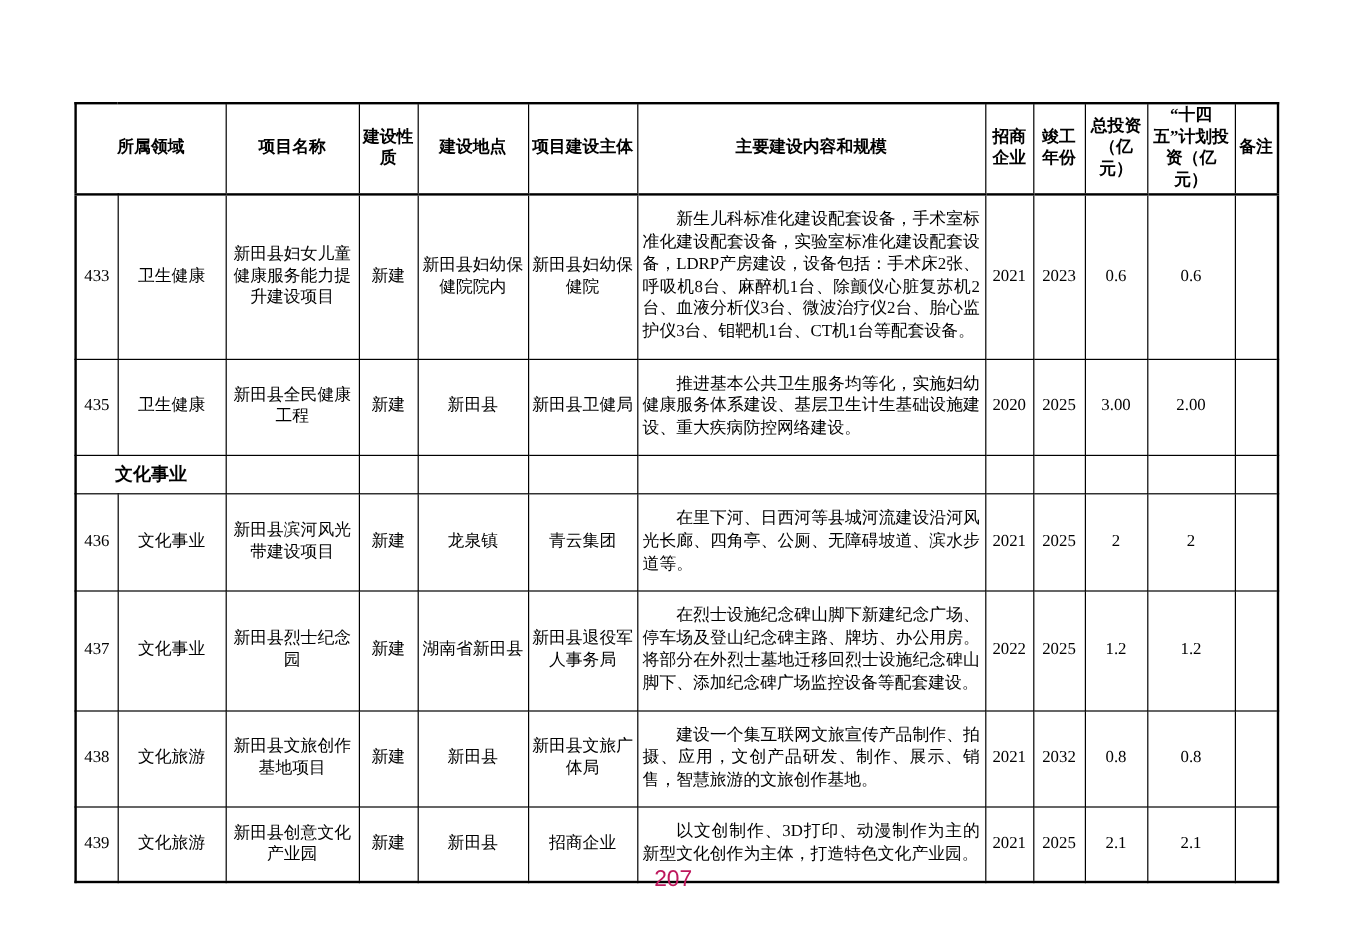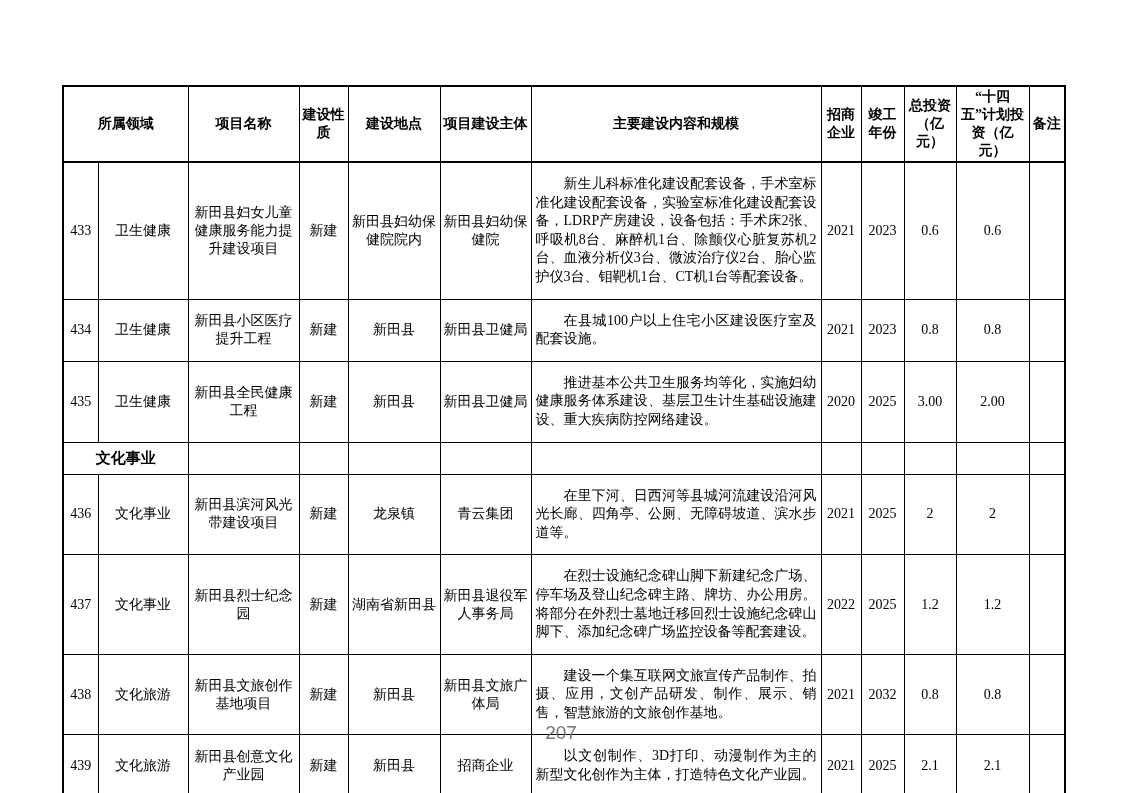--- a/index.html
+++ b/index.html
@@ -45,21 +45,21 @@
     text-align:center;
     font-size:15px;
   }
   .pageno {
     position:absolute;
     top:722px; left:0;
     width:100%;
     text-align:center;
     font-family:"Liberation Sans","DejaVu Sans",sans-serif;
     font-size:19px;
-    color:#737373;
+    color:#be185d;
   }
 </style>
 </head>
 <body>
 
 <div class="page">
   <table class="projects">
     <colgroup>
       <col style="width:35px">
         <col style="width:90px">
@@ -98,34 +98,20 @@
       <td class="c-center">新田县妇幼保健院院内</td>
       <td class="c-center">新田县妇幼保健院</td>
       <td class="c-content">新生儿科标准化建设配套设备，手术室标准化建设配套设备，实验室标准化建设配套设备，LDRP产房建设，设备包括：手术床2张、呼吸机8台、麻醉机1台、除颤仪心脏复苏机2台、血液分析仪3台、微波治疗仪2台、胎心监护仪3台、钼靶机1台、CT机1台等配套设备。</td>
       <td class="c-center">2021</td>
       <td class="c-center">2023</td>
       <td class="c-center">0.6</td>
       <td class="c-center">0.6</td>
       <td class="c-center"></td>
     </tr>
 
-    <tr style="height:46px">
-      <td class="c-no">434</td>
-      <td class="c-center">卫生健康</td>
-      <td class="c-center">新田县小区医疗提升工程</td>
-      <td class="c-center">新建</td>
-      <td class="c-center">新田县</td>
-      <td class="c-center">新田县卫健局</td>
-      <td class="c-content">在县城100户以上住宅小区建设医疗室及配套设施。</td>
-      <td class="c-center">2021</td>
-      <td class="c-center">2023</td>
-      <td class="c-center">0.8</td>
-      <td class="c-center">0.8</td>
-      <td class="c-center"></td>
-    </tr>
 
     <tr style="height:60px">
       <td class="c-no">435</td>
       <td class="c-center">卫生健康</td>
       <td class="c-center">新田县全民健康工程</td>
       <td class="c-center">新建</td>
       <td class="c-center">新田县</td>
       <td class="c-center">新田县卫健局</td>
       <td class="c-content">推进基本公共卫生服务均等化，实施妇幼健康服务体系建设、基层卫生计生基础设施建设、重大疾病防控网络建设。</td>
       <td class="c-center">2020</td>

